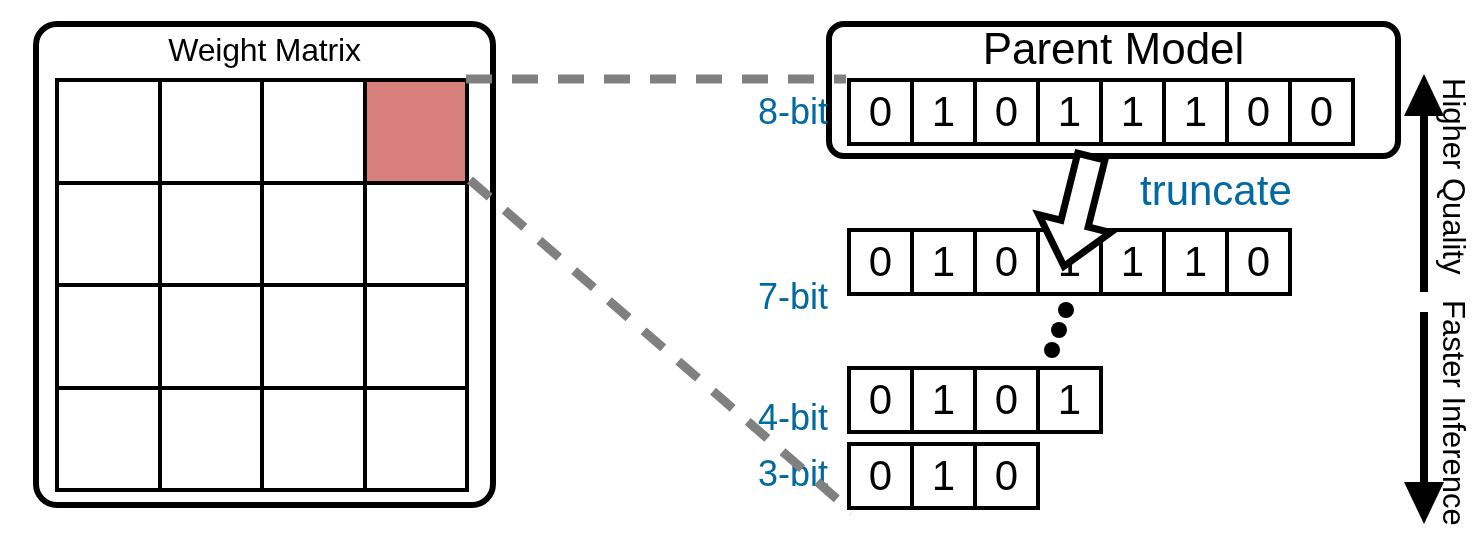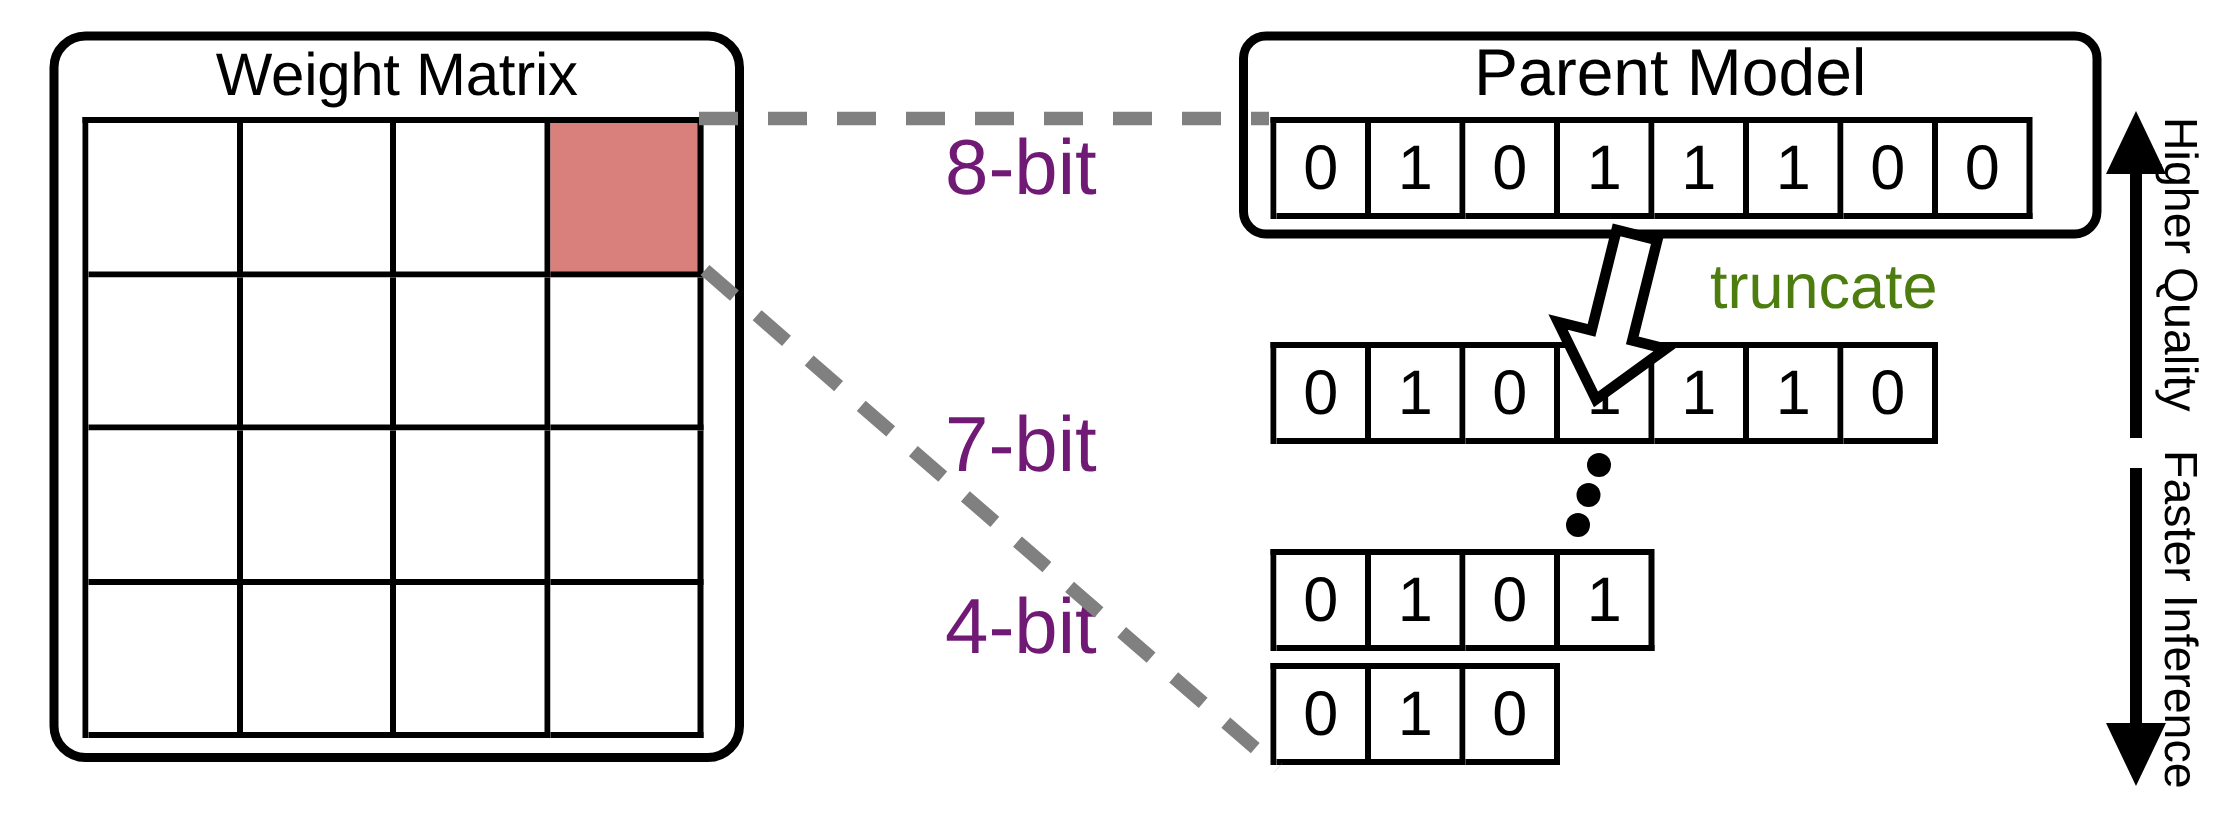--- a/index.html
+++ b/index.html
@@ -37,21 +37,21 @@
     border-radius: 24px;
     box-sizing: border-box;
     background: #ffffff;
   }
   .wm-title {
     position: absolute;
     left: 33px;
     top: 22px;
     width: 463px;
     text-align: center;
-    font-size: 40px;
+    font-size: 32px;
     line-height: 56px;
     letter-spacing: -0.2px;
     color: #000000;
     white-space: nowrap;
   }
   .wm-grid {
     position: absolute;
     left: 55px;
     top: 78px;
     width: 414px;
@@ -120,39 +120,39 @@
   }
 
   .row8  { left: 847px; top: 78px; }
   .row7  { left: 847px; top: 228px; }
   .row4  { left: 847px; top: 366px; }
   .row3  { left: 847px; top: 442px; }
 
   
   .rowlabel {
     position: absolute;
-    font-size: 52px;
+    font-size: 36px;
     line-height: 50px;
-    color: #701a75;
-    text-align: left;
+    color: #0369a1;
+    text-align: right;
     white-space: nowrap;
   }
   .lbl8 { left: 630px; top: 87px; width: 198px; }
   .lbl7 { left: 630px; top: 237px; width: 198px; margin-top: 35px; }
   .lbl4 { left: 630px; top: 373px; width: 198px; margin-top: 20px; }
   .lbl3 { left: 630px; top: 449px; width: 198px; }
 
   
   .truncate-label {
     position: absolute;
     left: 1140px;
     top: 165px;
     font-size: 42px;
     line-height: 52px;
-    color: #4d7c0f;
+    color: #0369a1;
     white-space: nowrap;
   }
 
   
   .side-label {
     position: absolute;
     font-size: 31px;
     line-height: 34px;
     color: #000000;
     white-space: nowrap;
@@ -222,20 +222,21 @@
     </div>
   <div class="bitrow row3" id="bitrow-3">
       <div class="bitcell">0</div>
       <div class="bitcell">1</div>
       <div class="bitcell">0</div>
     </div>
 
   <div class="rowlabel lbl8">8-bit</div>
   <div class="rowlabel lbl7">7-bit</div>
   <div class="rowlabel lbl4">4-bit</div>
+  <div class="rowlabel lbl3">3-bit</div>
 
   <div class="truncate-label">truncate</div>
 
   <svg class="layer" viewBox="0 0 1484 544">
 
     <line x1="466" y1="79" x2="846" y2="79" stroke="#808080" stroke-width="9" stroke-dasharray="26 20" stroke-linecap="butt"></line>
 
     <line x1="470" y1="180" x2="852" y2="512" stroke="#808080" stroke-width="9" stroke-dasharray="26 20" stroke-linecap="butt"></line>
 
     <g transform="translate(1078,210) rotate(14)">

